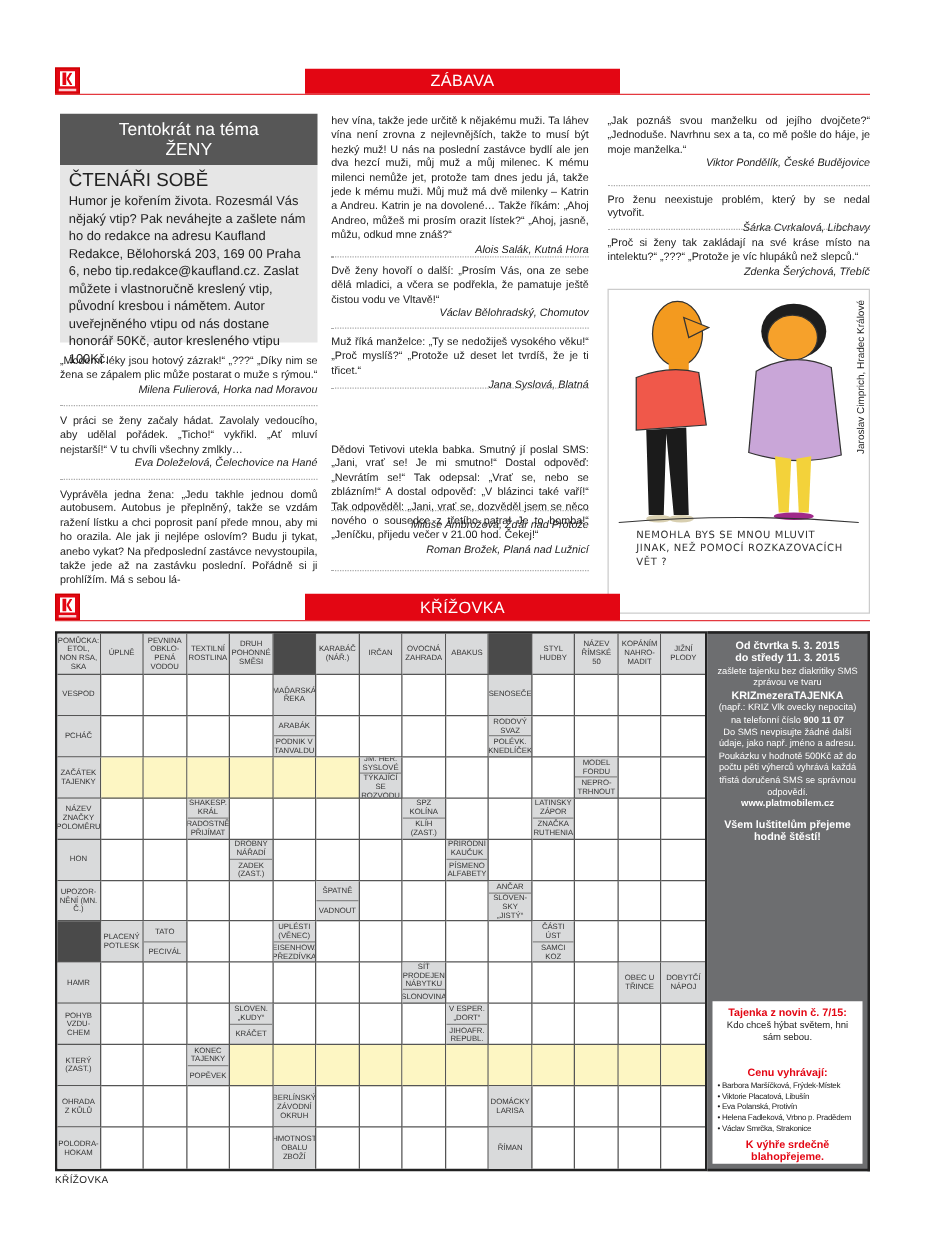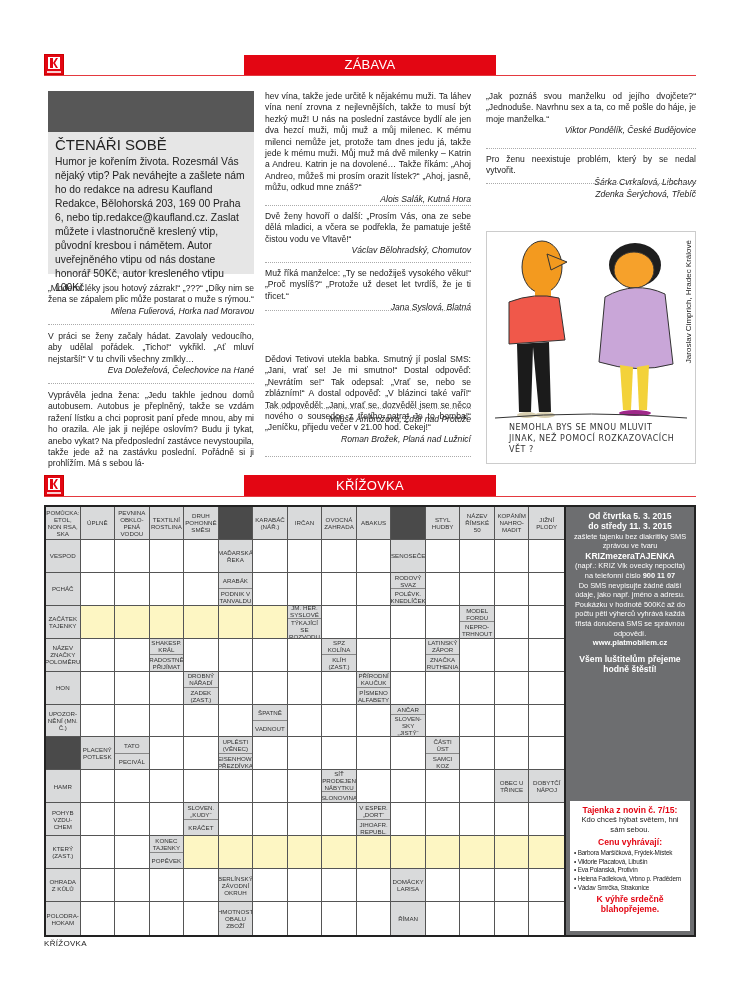--- a/index.html
+++ b/index.html
@@ -18,21 +18,21 @@
   .topic-box { position: absolute; left: 48px; top: 91px; width: 206px; height: 41px; background: #575757; color: #fff; font-size: 14px; line-height: 16px; text-align: center; padding-top: 4px; box-sizing: border-box; }
   .readers-box { position: absolute; left: 48px; top: 132px; width: 206px; height: 142px; background: #e6e6e6; box-sizing: border-box; padding: 4px 7px; }
   .readers-box h2 { margin: 0; font-weight: normal; font-size: 15px; line-height: 17px; color: #222; }
   .readers-box p { margin: 2px 0 0; font-size: 10.3px; line-height: 14px; color: #222; }
 
   .joke { position: absolute; font-size: 8.6px; line-height: 11.4px; text-align: justify; color: #222; }
   .joke .author { display: block; text-align: right; font-style: italic; }
   .dots { position: absolute; height: 0; border-top: 1px dotted #aaa; }
 
   
-  .cartoon { position: absolute; left: 486px; top: 231px; width: 210px; height: 233px; border: 1px solid #ccc; background: #fff; box-sizing: border-box; overflow: hidden; }
+  .cartoon { position: absolute; left: 486px; top: 231px; width: 210px; height: 260px; border: 1px solid #ccc; background: #fff; box-sizing: border-box; overflow: hidden; }
   .cartoon-credit { position: absolute; right: 2px; top: 8px; writing-mode: vertical-rl; transform: rotate(180deg); font-size: 8px; color: #222; }
   .cartoon-caption { position: absolute; left: 22px; top: 190px; width: 170px; font-size: 8px; line-height: 11px; color: #333; letter-spacing: .5px; font-family: "DejaVu Sans", sans-serif; }
 
   
   .grid { position: absolute; left: 44px; top: 505px; width: 522px; height: 432px; border: 2px solid #222; box-sizing: border-box; background: #fff; }
   .cell { position: absolute; box-sizing: border-box; border-right: 1px solid #555; border-bottom: 1px solid #555; font-size: 6.2px; line-height: 7px; color: #333; text-align: center; font-family: "Liberation Sans", sans-serif; display: flex; flex-direction: column; justify-content: center; align-items: stretch; overflow: hidden; }
   .cell.clue { background: #d9dadb; }
   .cell.dark { background: #4a4a4a; }
   .cell.yellow { background: #fdf6c3; }
   .cell .part { display: flex; align-items: center; justify-content: center; flex: 1; padding: 0 1px; }
@@ -61,20 +61,22 @@
 <body>
 
 <div class="logo" style="left:44px; top:54px;">
     <div class="k"></div>
     <div class="tiny"></div>
   </div>
 <div class="hline" style="left:44px; top:75px; width:652px;"></div>
 <div class="redbar" style="left:244px; top:55px; width:252px; height:20px; line-height:20px;">ZÁBAVA</div>
 
 <div class="topic-box">
+  <div>Tentokrát na téma</div>
+  <div>ŽENY</div>
 </div>
 <div class="readers-box">
   <h2>ČTENÁŘI SOBĚ</h2>
   <p>Humor je kořením života. Rozesmál Vás nějaký vtip? Pak neváhejte a zašlete nám ho do redakce na adresu Kaufland Redakce, Bělohorská 203, 169 00 Praha 6, nebo tip.redakce@kaufland.cz. Zaslat můžete i vlastnoručně kreslený vtip, původní kresbou i námětem. Autor uveřejněného vtipu od nás dostane honorář 50Kč, autor kresleného vtipu 100Kč.</p>
 </div>
 
 <div class="joke" style="left:48px; top:283px; width:206px;">
   <span>„Moderní léky jsou hotový zázrak!“ „???“ „Díky nim se žena se zápalem plic může postarat o muže s rýmou.“</span>
   <span class="author">Milena Fulierová, Horka nad Moravou</span>
 </div>
@@ -117,20 +119,21 @@
   <span>„Jak poznáš svou manželku od jejího dvojčete?“ „Jednoduše. Navrhnu sex a ta, co mě pošle do háje, je moje manželka.“</span>
   <span class="author">Viktor Pondělík, České Budějovice</span>
 </div>
 <div class="dots" style="left:486px; top:148px; width:210px;"></div>
 <div class="joke" style="left:486px; top:154px; width:210px;">
   <span>Pro ženu neexistuje problém, který by se nedal vytvořit.</span>
   <span class="author">Šárka Cvrkalová, Libchavy</span>
 </div>
 <div class="dots" style="left:486px; top:183px; width:210px;"></div>
 <div class="joke" style="left:486px; top:189px; width:210px;">
+  <span>„Proč si ženy tak zakládají na své kráse místo na intelektu?“ „???“ „Protože je víc hlupáků než slepců.“</span>
   <span class="author">Zdenka Šerýchová, Třebíč</span>
 </div>
 
 <div class="cartoon">
   <svg width="210" height="233" viewBox="0 0 210 233">
 
     <ellipse cx="55" cy="35" rx="20" ry="26" fill="#f39a1f" stroke="#333" stroke-width="1"></ellipse>
     <path d="M60 22 L80 30 L64 38 Z" fill="#f39a1f" stroke="#333" stroke-width="1"></path>
     <rect x="48" y="55" width="16" height="12" fill="#f39a1f"></rect>
     <path d="M22 70 Q48 60 72 66 L78 108 L22 112 Z" fill="#f0584a" stroke="#333" stroke-width="1"></path>
@@ -480,21 +483,21 @@
   <div class="big">do středy 11. 3. 2015</div>
   <div>zašlete tajenku bez diakritiky SMS zprávou ve tvaru</div>
   <div class="big">KRIZmezeraTAJENKA</div>
   <div><span>(např.: KRIZ Vlk ovecky nepocita) na telefonní číslo</span> <b>900 11 07</b></div>
   <div>Do SMS nevpisujte žádné další údaje, jako např. jméno a adresu. Poukázku v hodnotě 500Kč až do počtu pěti výherců vyhrává každá třistá doručená SMS se správnou odpovědí.</div>
   <div class="big" style="font-size:7.6px;">www.platmobilem.cz</div>
   <div class="big" style="margin-top:5px;">Všem luštitelům přejeme hodně štěstí!</div>
   <div class="winners">
     <div class="rt">Tajenka z novin č. 7/15:</div>
     <div class="ans">Kdo chceš hýbat světem, hni sám sebou.</div>
-    <div class="rt" style="margin-top:3px;">Cenu vyhrávají:</div>
+    <div class="rt" style="margin-top:19px;">Cenu vyhrávají:</div>
     <ul>
       <li>Barbora Maršíčková, Frýdek-Místek</li>
       <li>Viktorie Placatová, Libušín</li>
       <li>Eva Polanská, Protivín</li>
       <li>Helena Fadleková, Vrbno p. Pradědem</li>
       <li>Václav Smrčka, Strakonice</li>
     </ul>
     <div class="rt" style="margin-top:2px;">K výhře srdečně blahopřejeme.</div>
   </div>
 </div>

